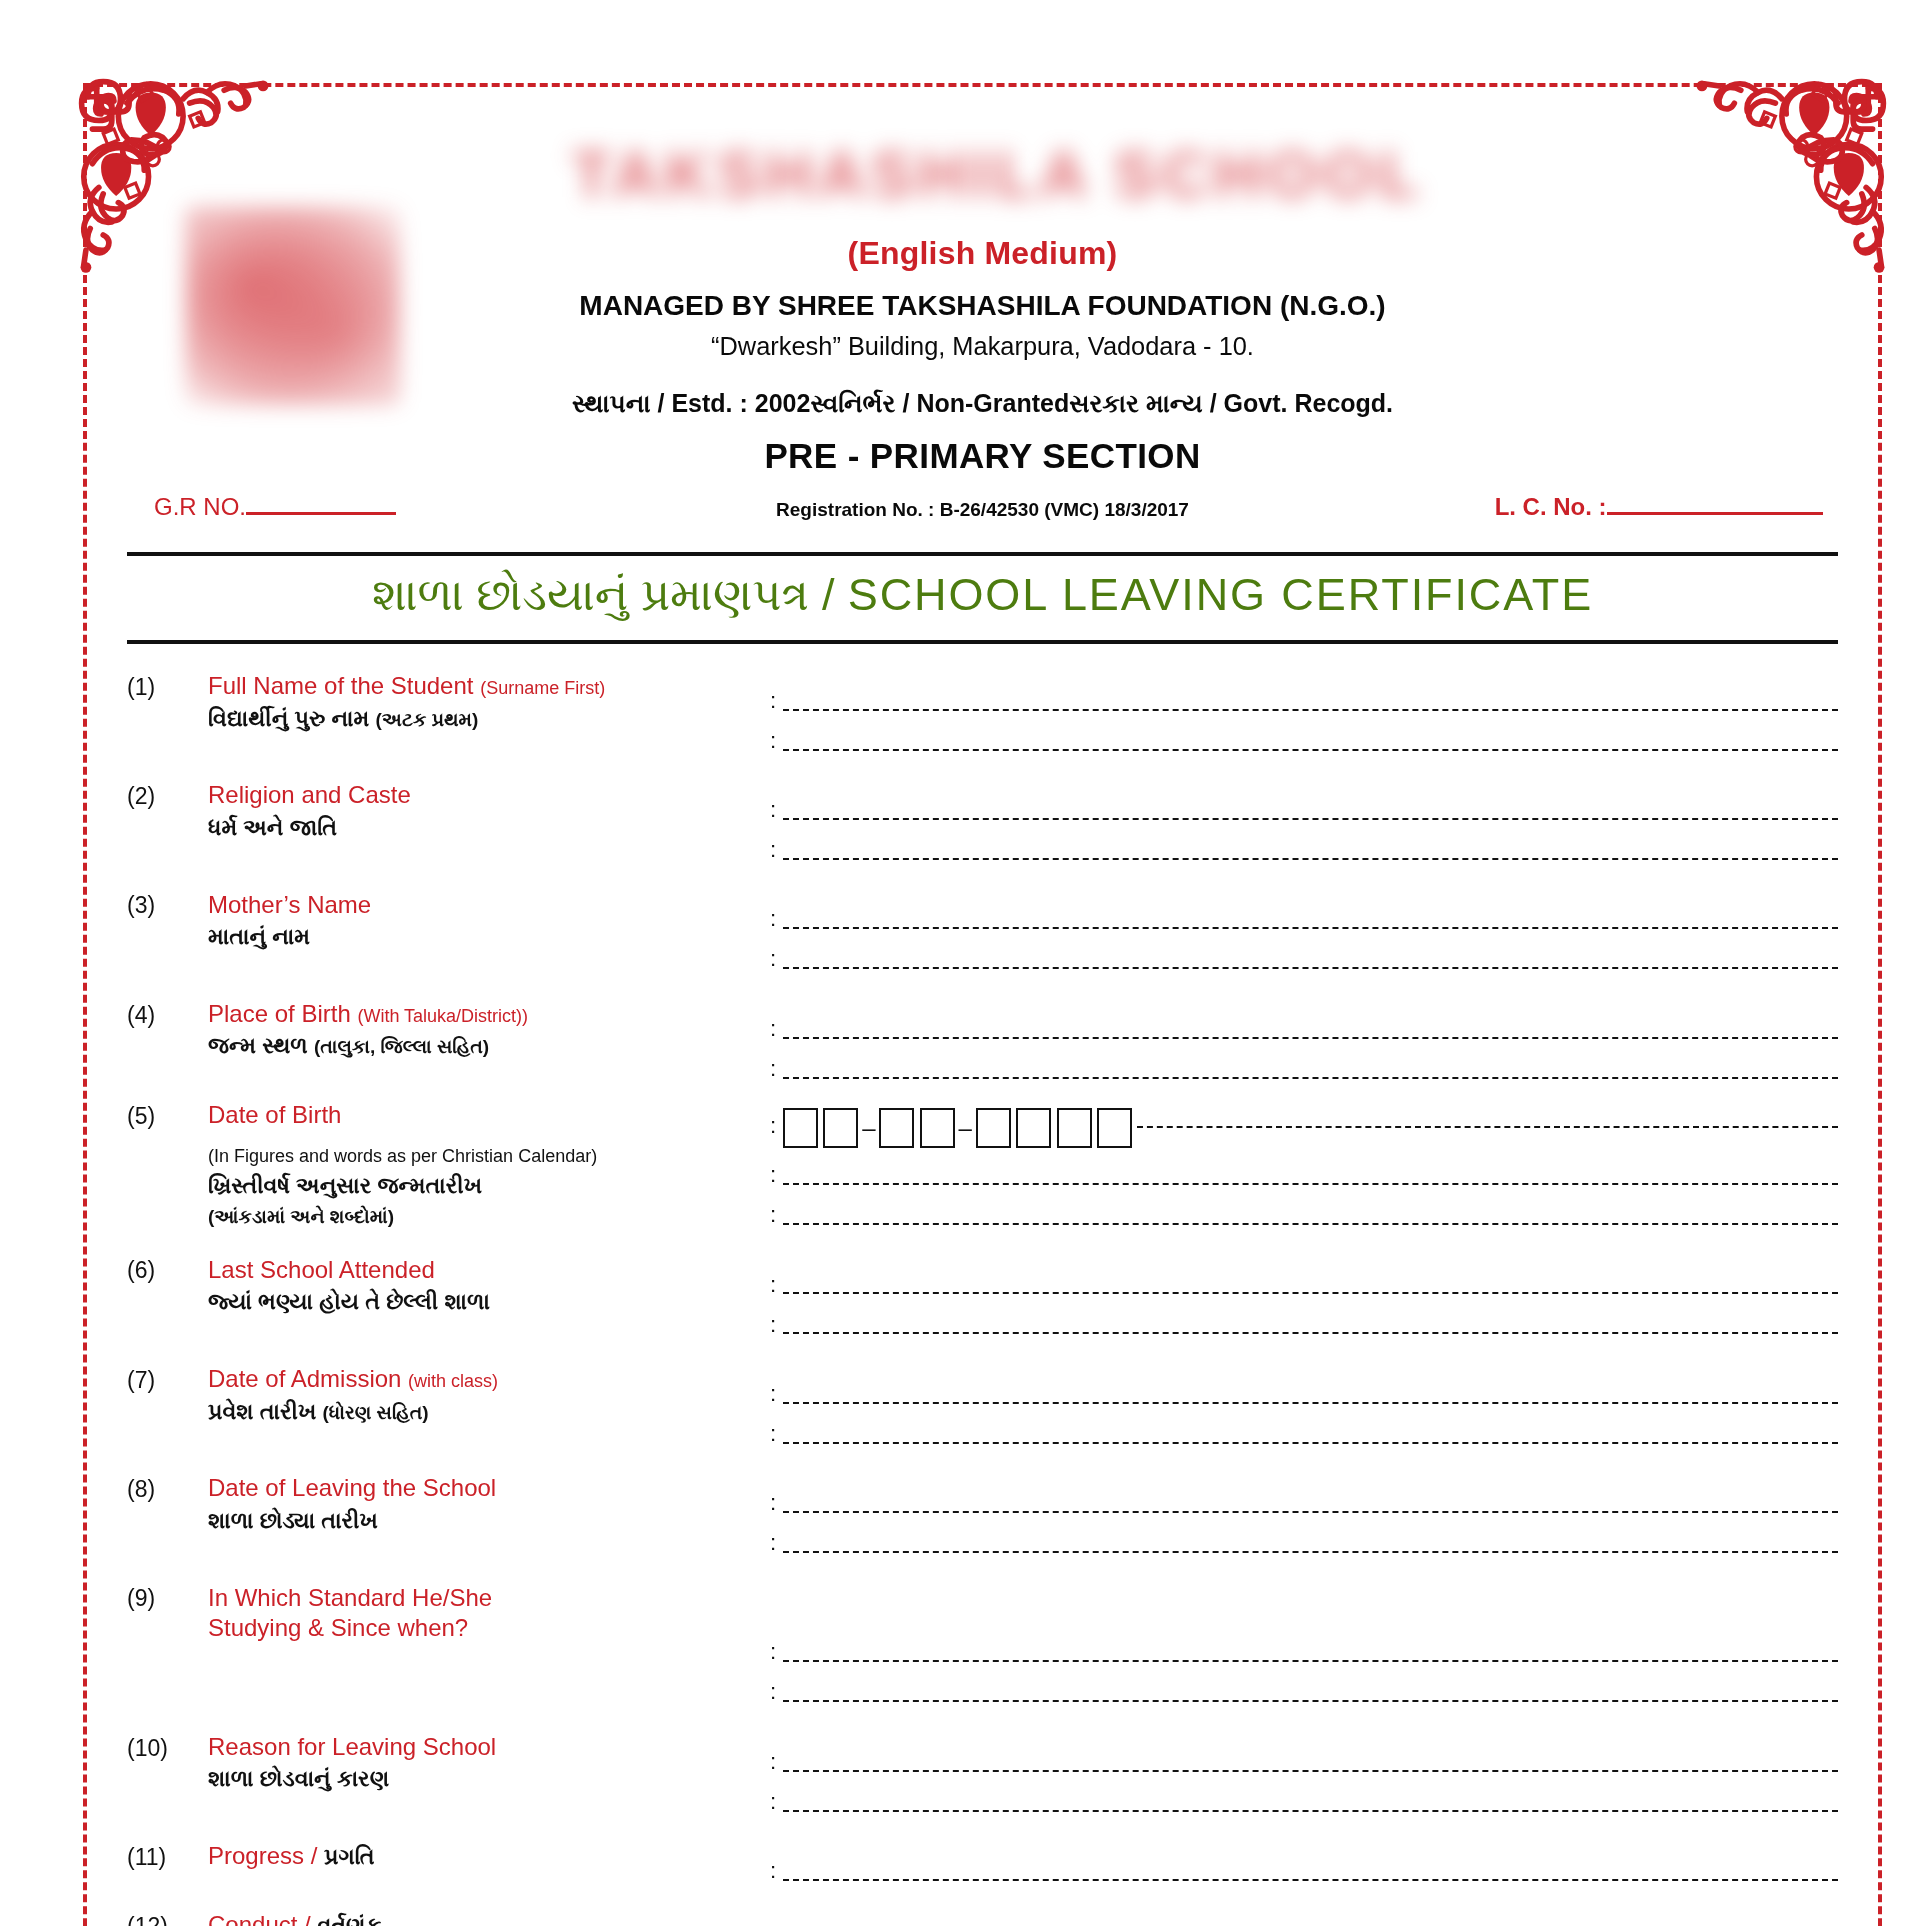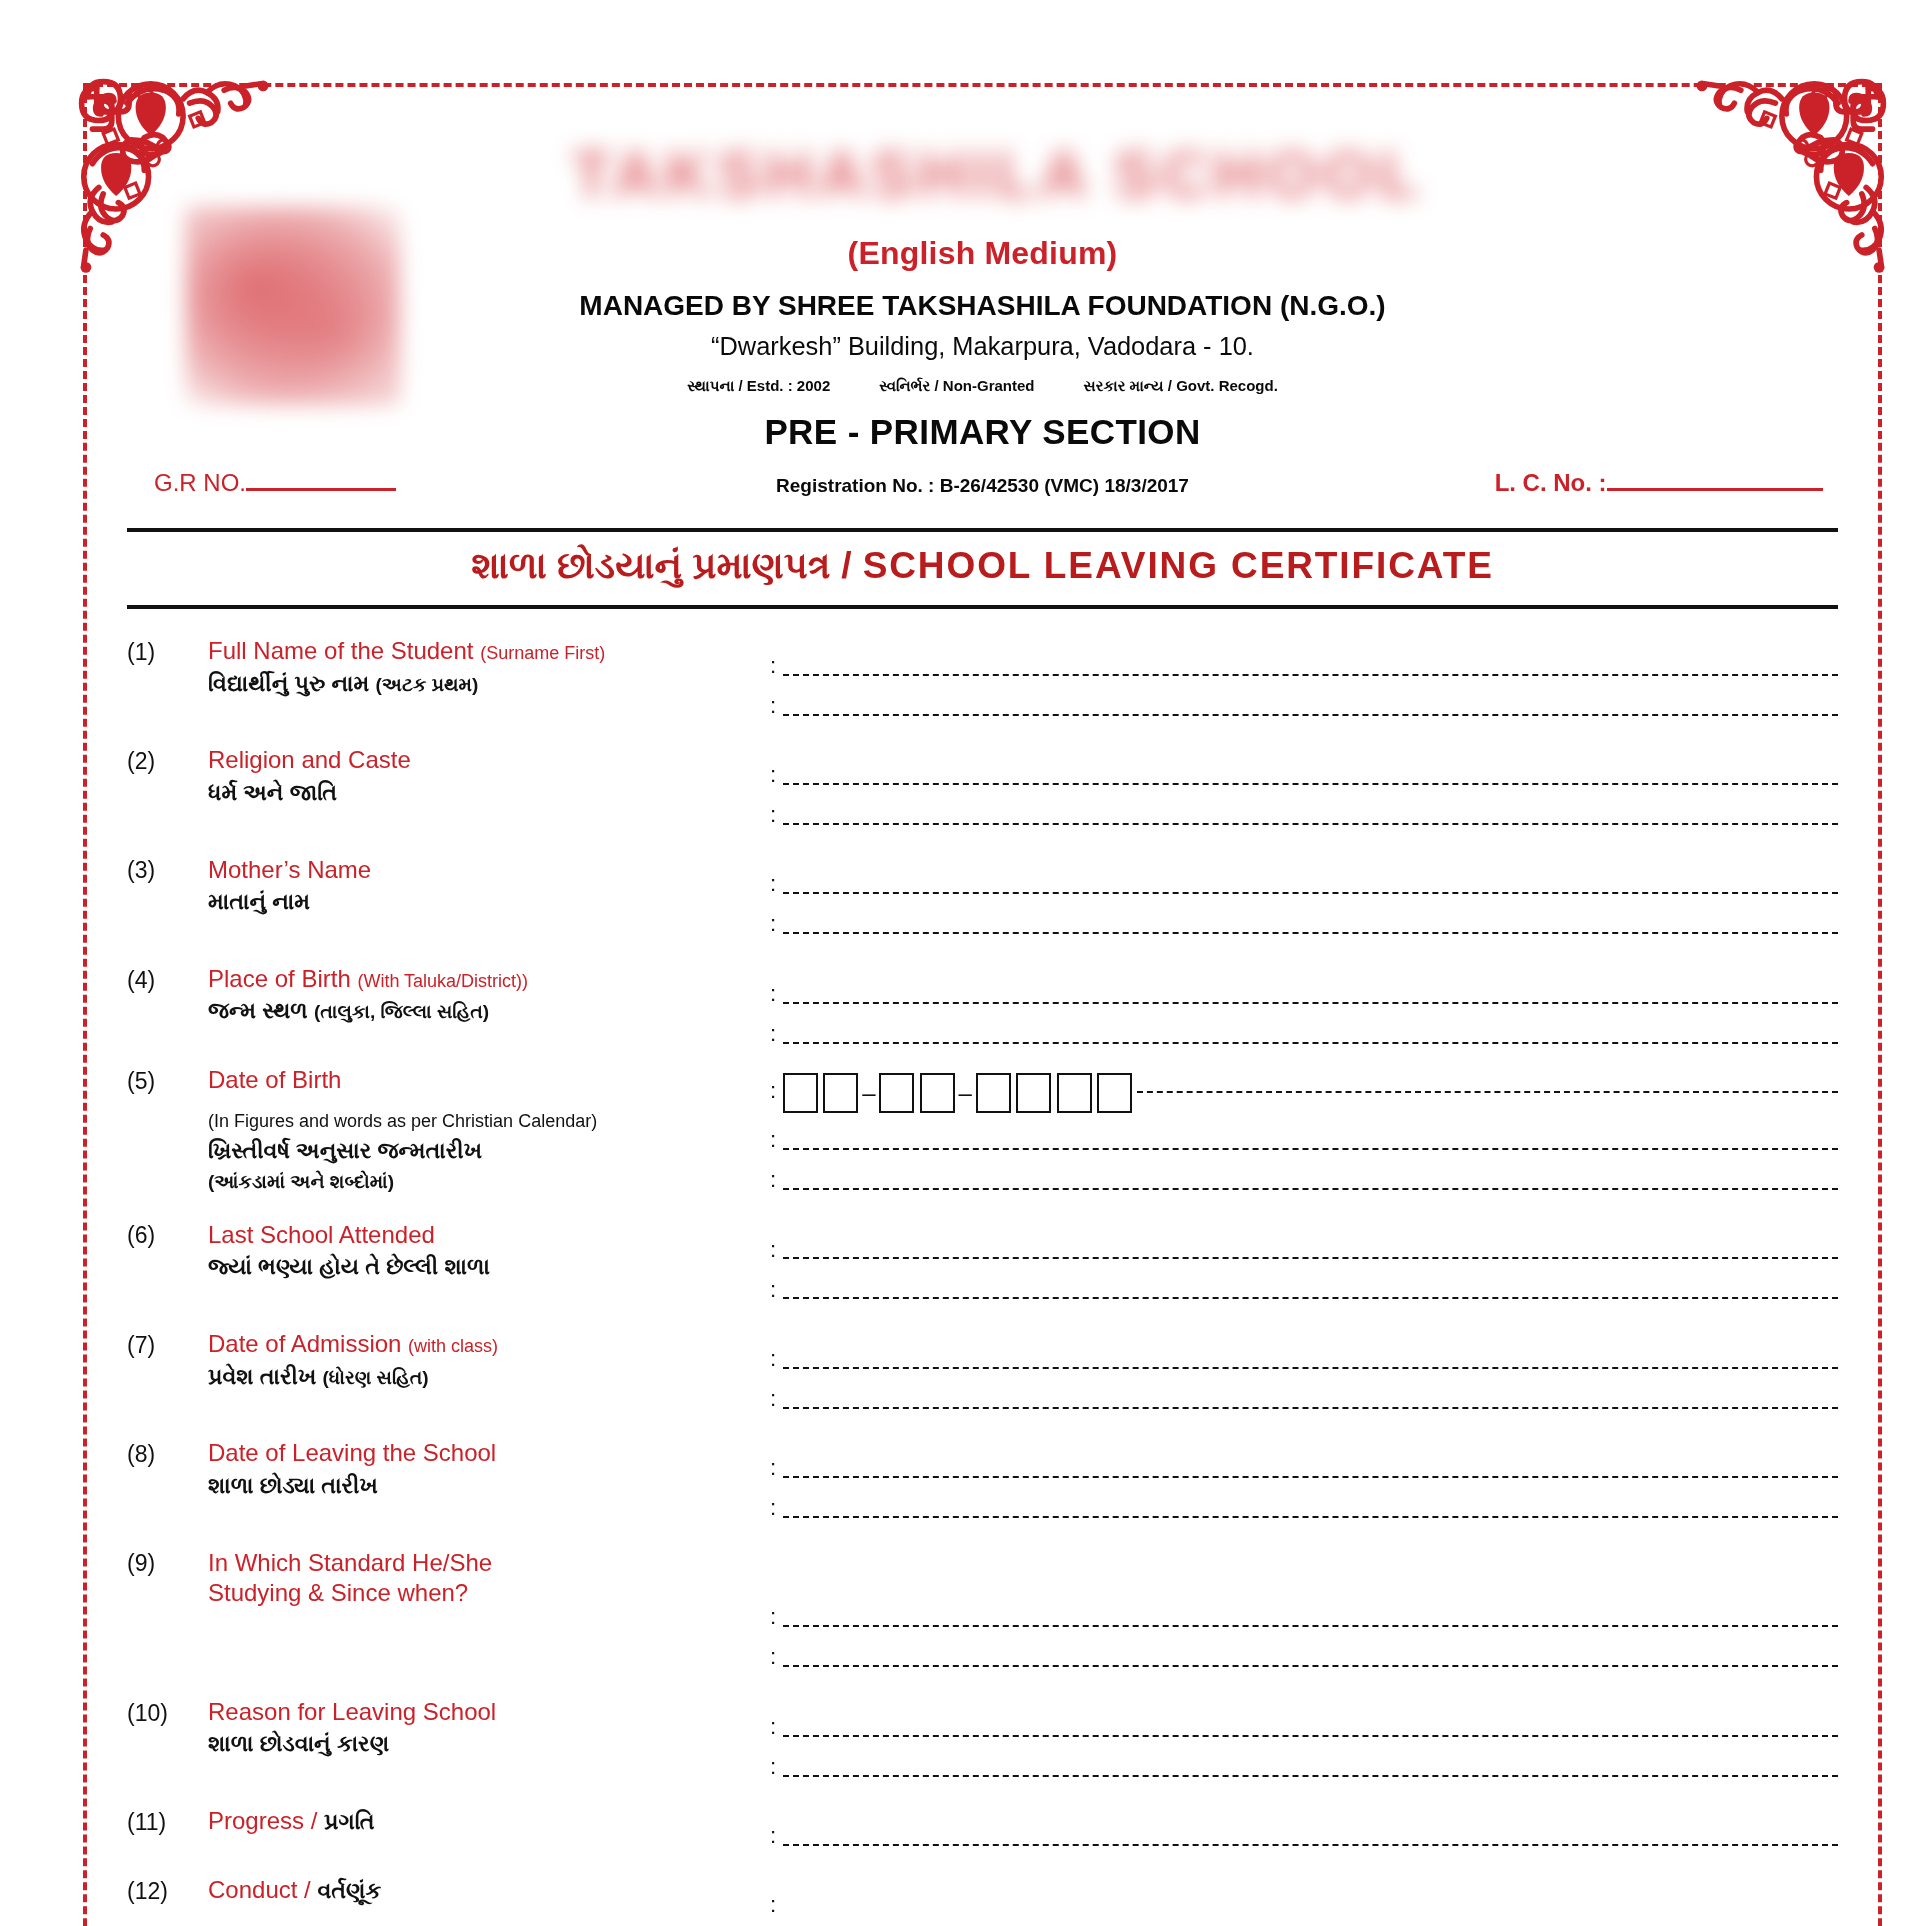--- a/index.html
+++ b/index.html
@@ -71,23 +71,23 @@
   }
   .managed{
     font-size:28px;font-weight:700;color:#0a0a0a;
     margin-top:17.7px;letter-spacing:0px;
   }
   .addr{
     font-size:25.4px;font-weight:400;color:#0a0a0a;
     margin-top:10px;
   }
   .estd-row{
-    margin-top:16px;
-    display:flex;justify-content:center;gap:49px;
-    font-size:15px;font-weight:700;color:#0a0a0a;
+    margin-top:28px;
+    display:flex;justify-content:center;
+    font-size:25px;font-weight:700;color:#0a0a0a;
     white-space:nowrap;
   }
   .estd-row .guj{font-weight:700;}
   .estd-row .lat{font-weight:700;}
   .pre-primary{
     font-size:35px;font-weight:700;color:#0a0a0a;
     margin-top:17px;letter-spacing:0.4px;
   }
 
   .reg-row{
@@ -115,21 +115,21 @@
 
   
   .title-band{
     margin-top:17px;
     border-top:4.6px solid #111;
     border-bottom:4.6px solid #111;
     padding:13px 0 17.7px 0;
     text-align:center;
   }
   .title-text{
-    font-size:37px;font-weight:700;color:#b91c1c;
+    font-size:45px;font-weight:400;color:#4d7c0f;
     letter-spacing:0.4px;white-space:nowrap;
   }
   .title-text .guj{letter-spacing:0px;}
   .title-text .eng{letter-spacing:1.9px;}
 
   
   .fields{margin-top:28.5px;}
   .field{
     display:flex;
     align-items:flex-start;

